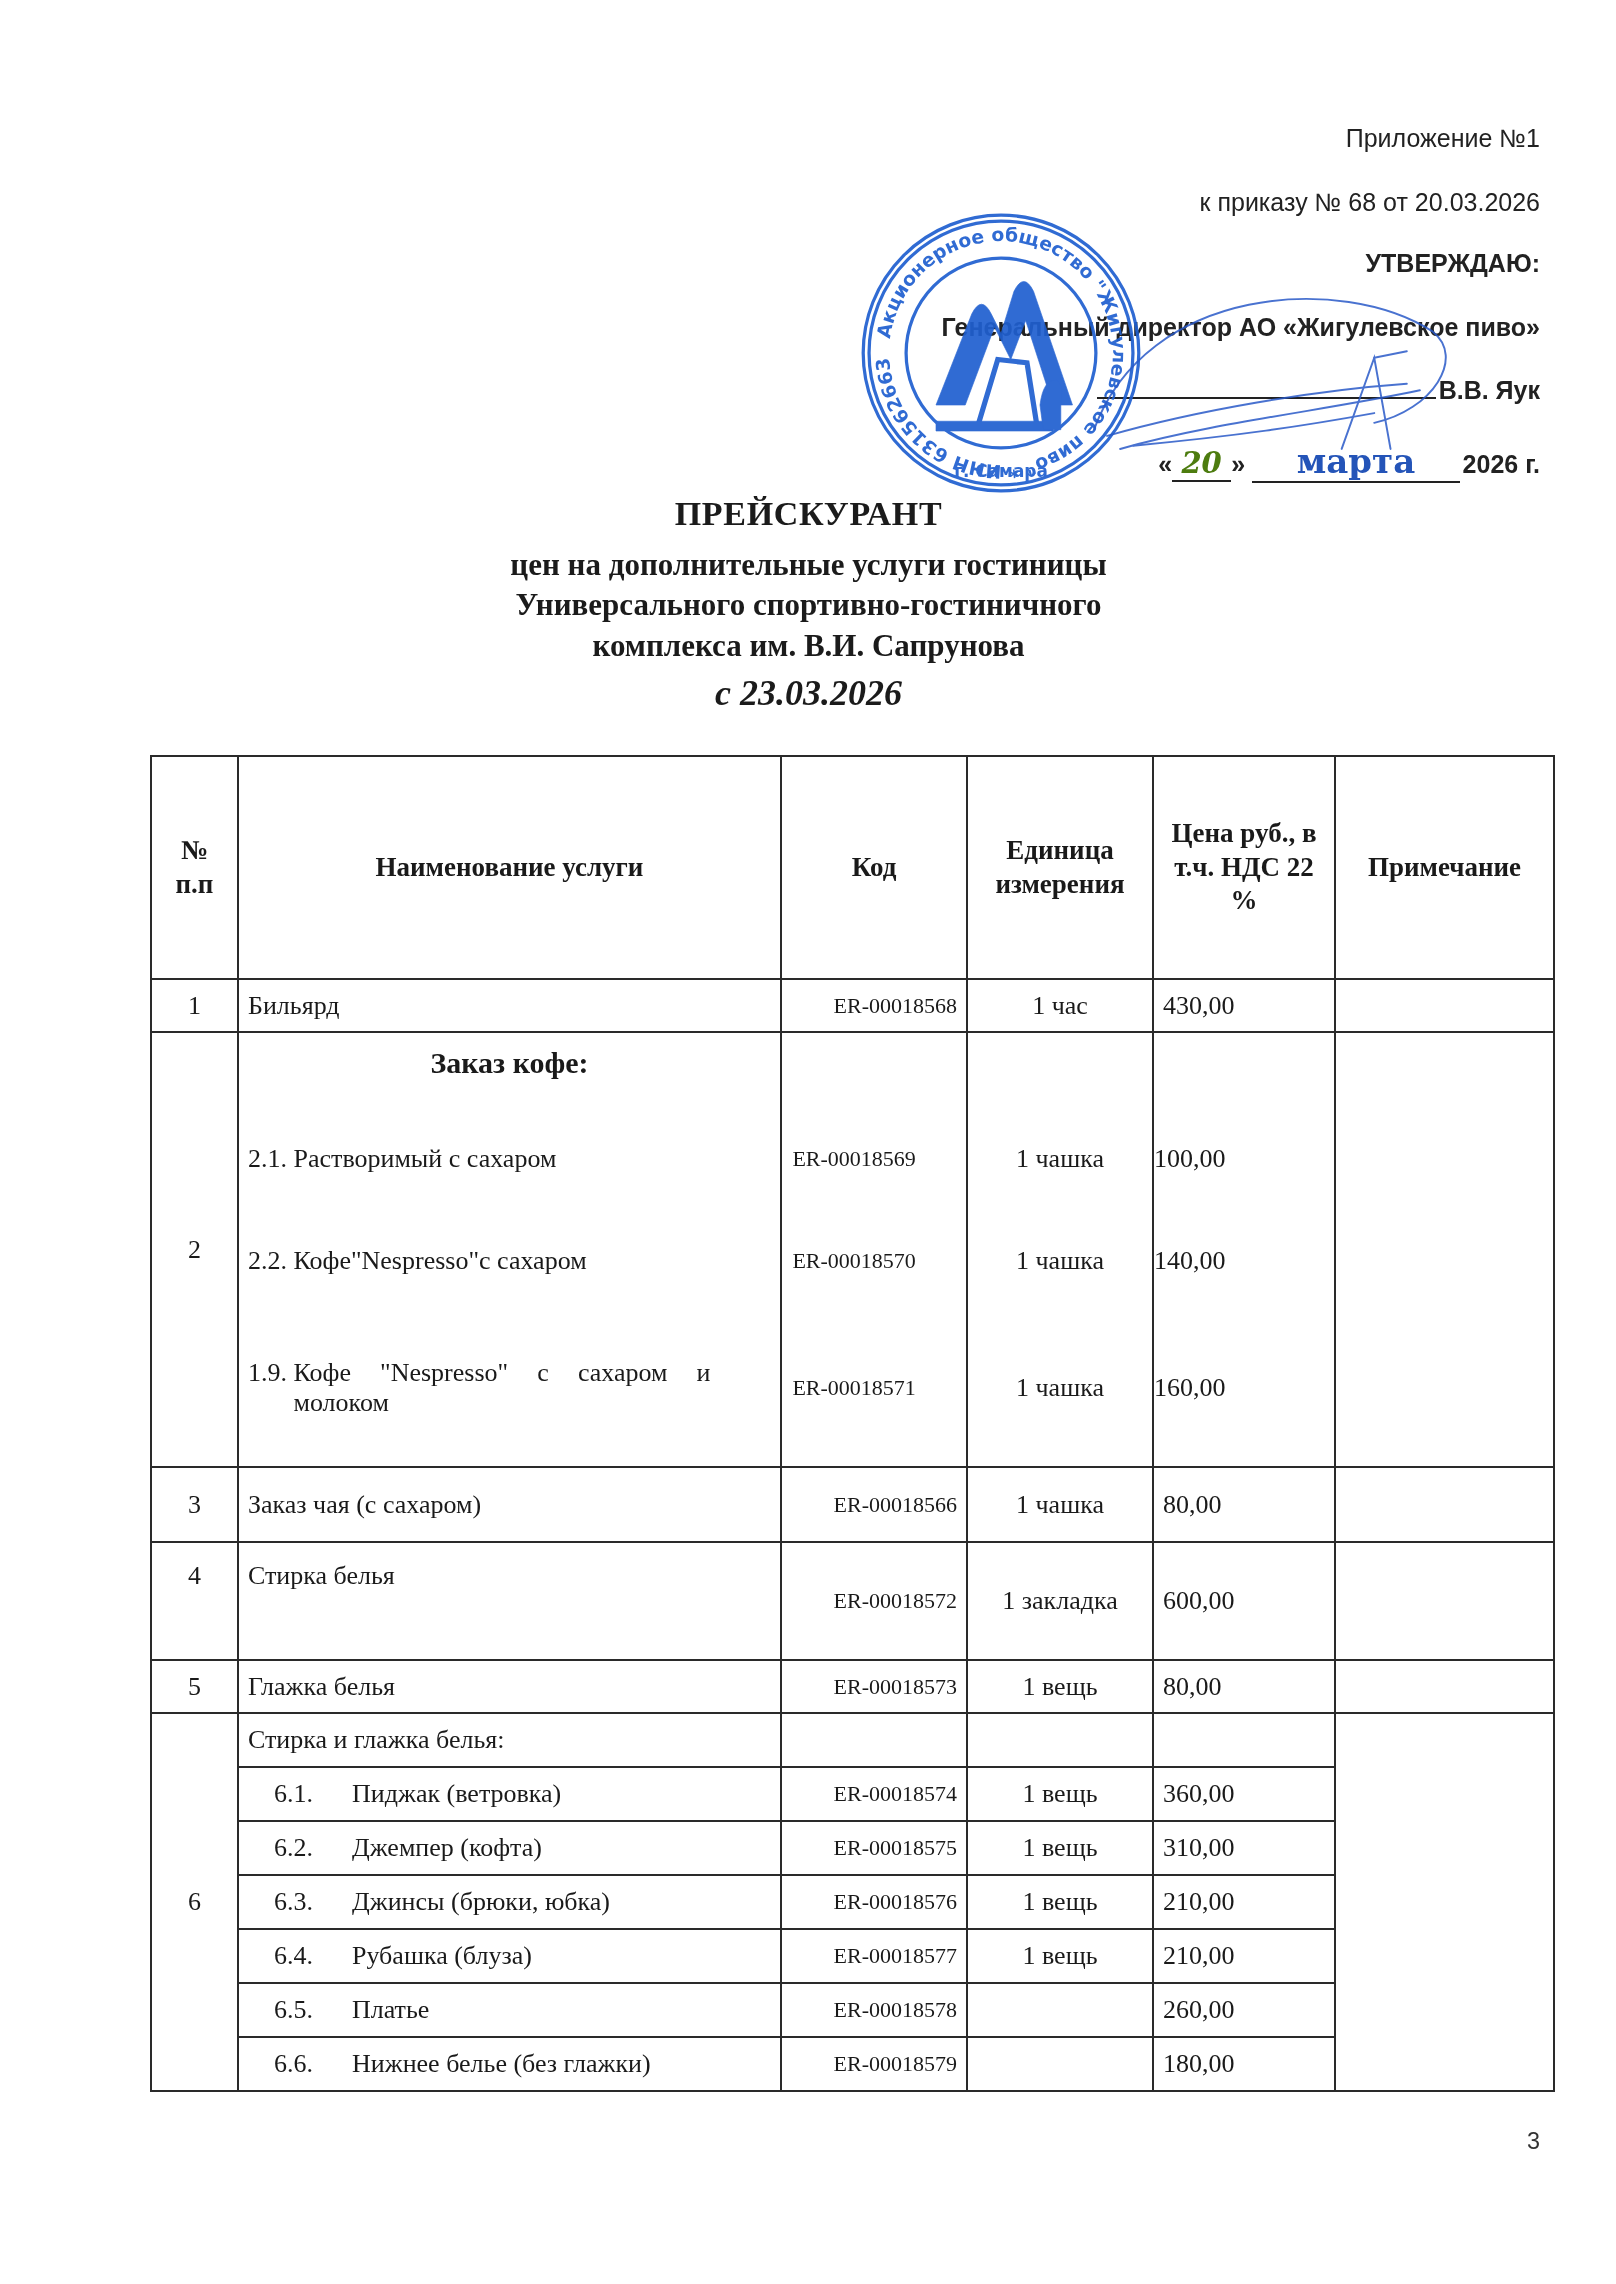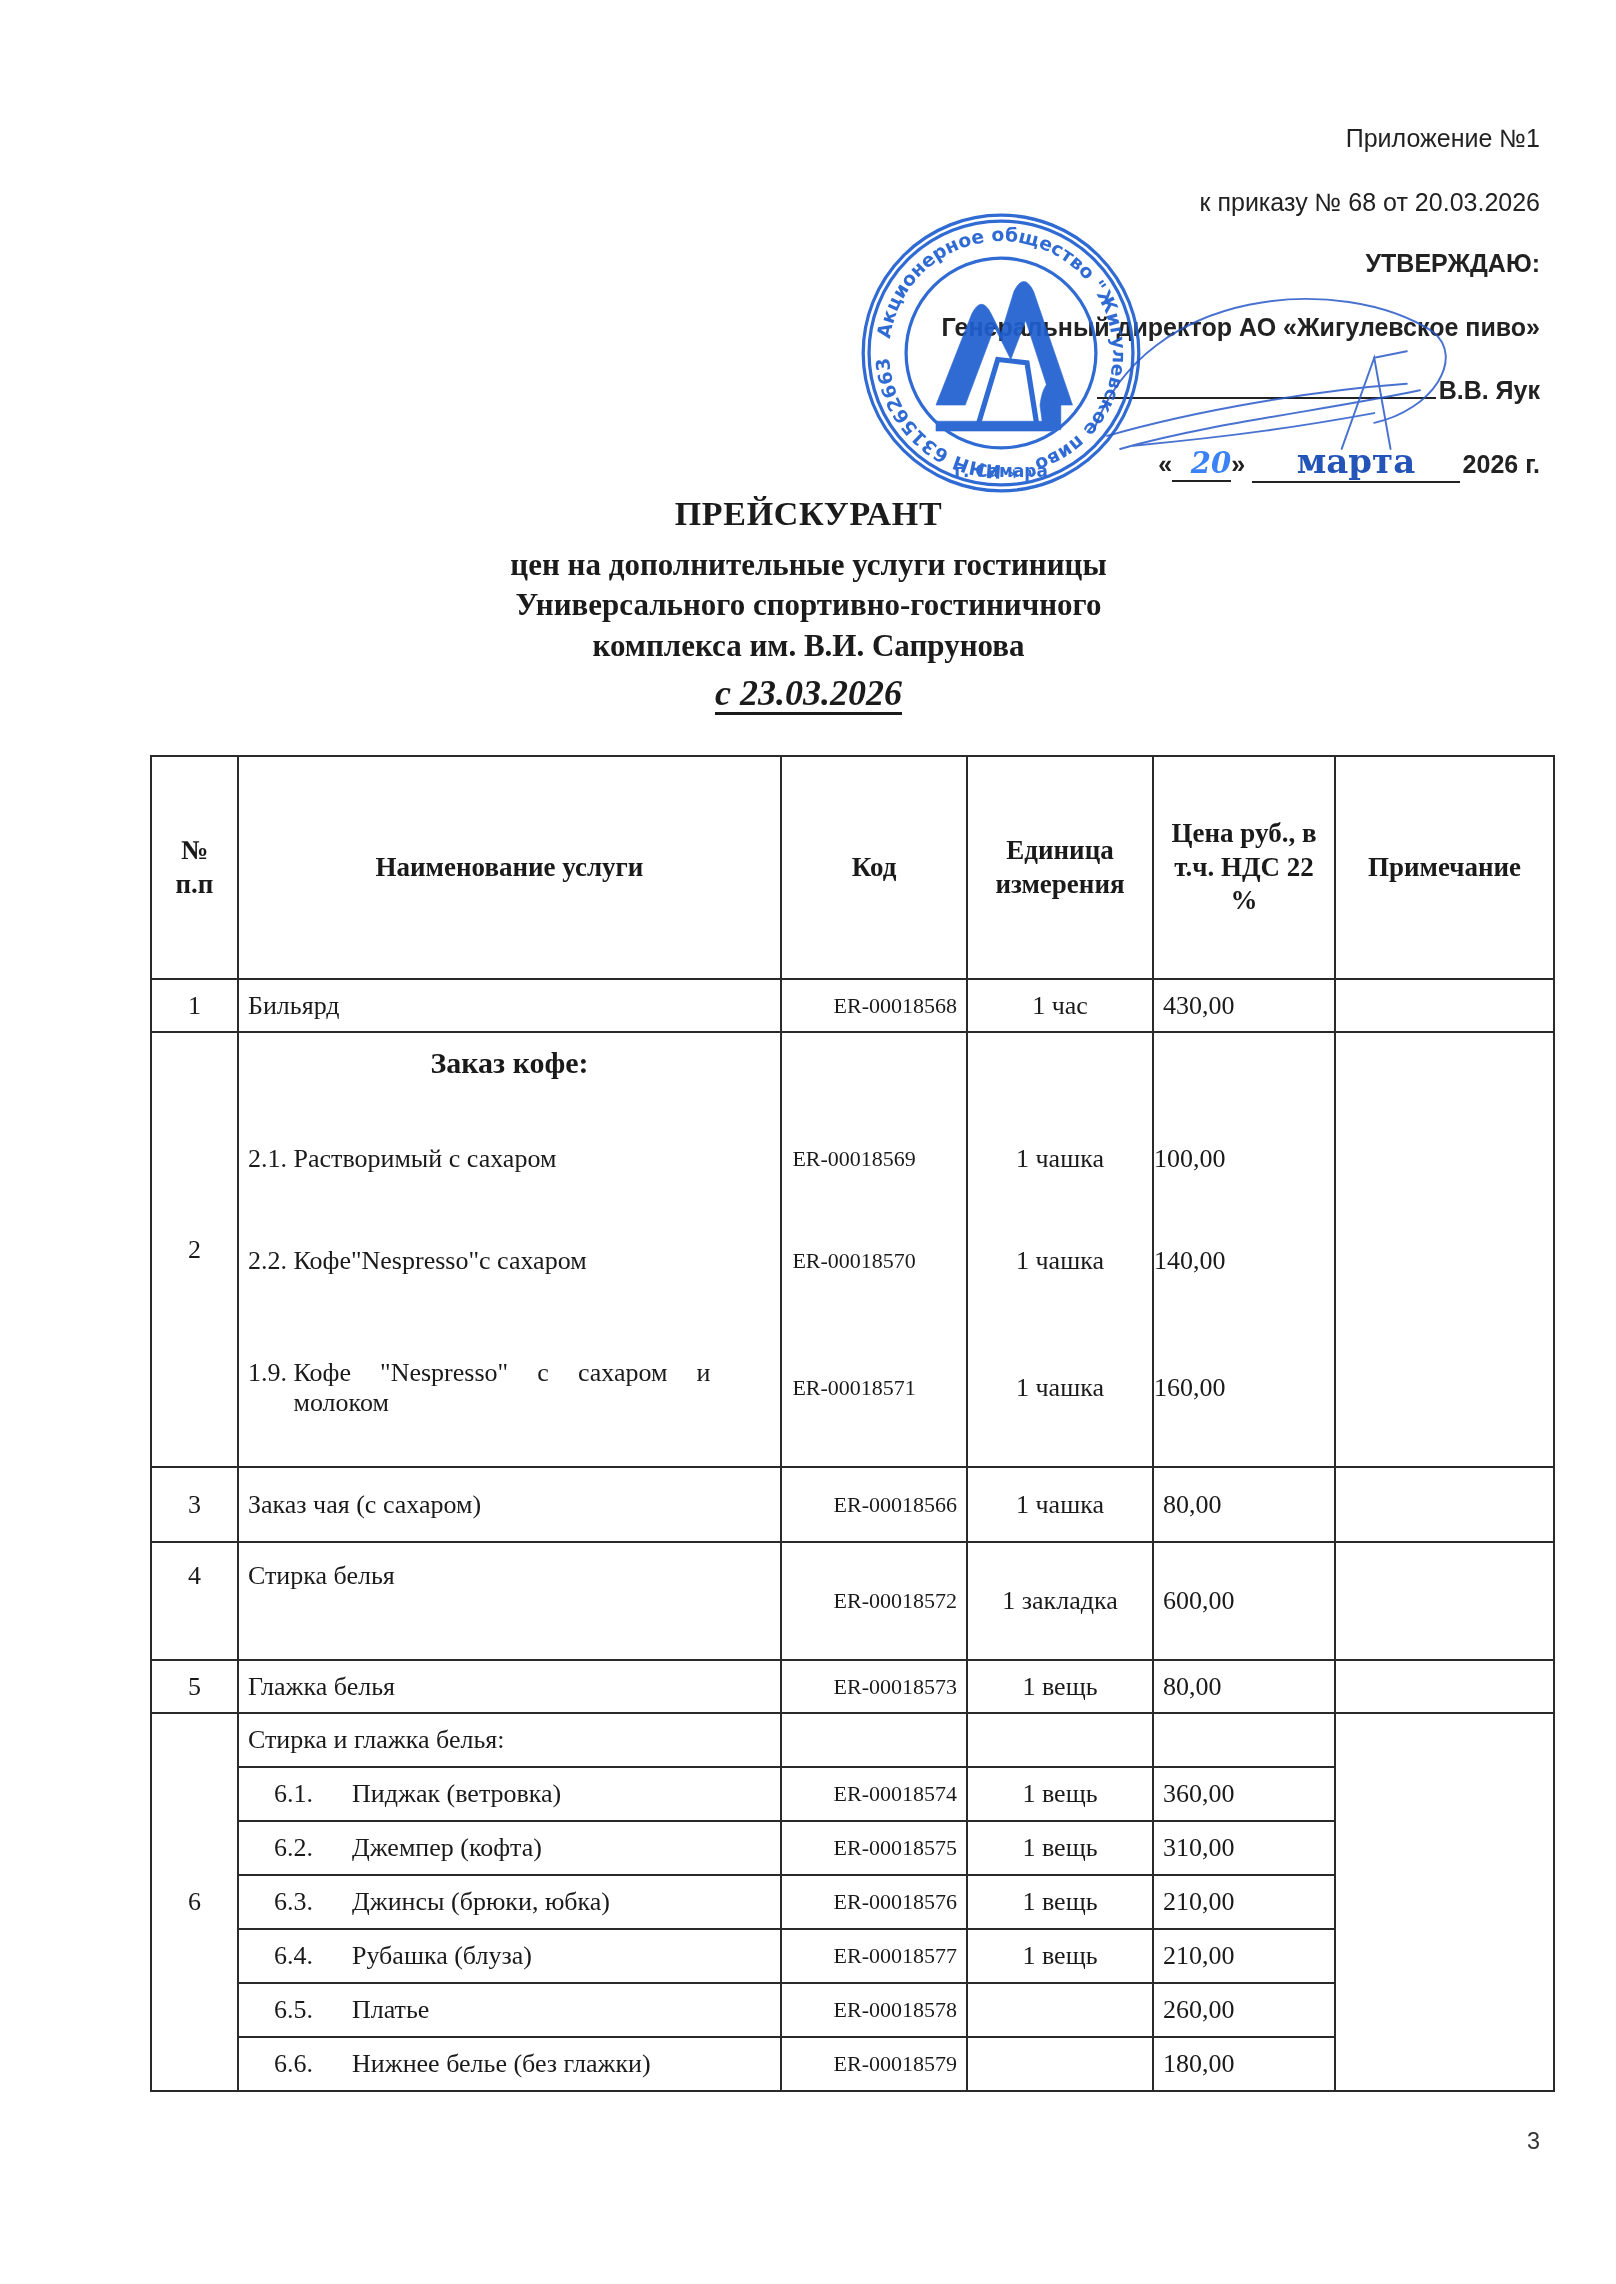--- a/index.html
+++ b/index.html
@@ -10,39 +10,39 @@
   .hdr { position: absolute; right: 77px; text-align: right;
          font-family: "Liberation Sans", sans-serif; font-size: 25px; color: #222; white-space: nowrap; }
   #appendix { top: 124px; }
   #order-ref { top: 188px; }
   #approve { top: 249px; font-weight: bold; }
   #director { top: 313px; font-weight: bold; }
   #signer { top: 376px; font-weight: bold; }
   #sign-date { top: 441px; font-weight: bold; }
   .sig-line { display: inline-block; border-bottom: 2px solid #222; vertical-align: baseline; }
   #signer .sig-line { width: 339px; margin-right: 2.6px; }
-  #sign-date .day-line { width: 59px; display:inline-block; border-bottom:2px solid #222; text-align:right;
-          font-family: "DejaVu Serif", serif; font-style: italic; color:#3b82f6; font-size:29px; }
+  #sign-date .day-line { width: 59px; display:inline-block; border-bottom:2px solid #222; text-align:center;
+          font-family: "DejaVu Serif", serif; font-style: italic; color:#4d7c0f; font-size:29px; }
   #sign-date .month-line { width: 208px; display:inline-block; border-bottom:2px solid #222; text-align:center;
           font-family: "DejaVu Serif", serif; color:#2454b8; font-size:34px; margin-right:2.6px; }
 
   
   #stamp { position: absolute; left: 858px; top: 210px; width: 286px; height: 286px; opacity: 0.92; }
   
   #signature { position: absolute; left: 1068px; top: 260px; width: 404px; height: 215px; opacity: 0.85; }
 
   
   .title-block { position: absolute; left: 0; width: 1617px; text-align: center; font-weight: bold;
                  font-family: "Liberation Serif", serif; color: #1b1b1b; }
   #title-main { top: 495px; font-size: 34px; letter-spacing: 0.7px; }
   #title-l1 { top: 547px; font-size: 31px; }
   #title-l2 { top: 587px; font-size: 31px; }
   #title-l3 { top: 628px; font-size: 31px; }
   #title-date { top: 672px; font-size: 36px; font-style: italic; }
-  #title-date span { text-decoration: underline; text-decoration-thickness: 2.6px; text-underline-offset: 6.5px; }
+  #title-date span { text-decoration-thickness: 2.6px; text-underline-offset: 6.5px; }
 
   
   #price-table { position: absolute; left: 150px; top: 755px; width: 1402px; border-collapse: collapse;
                  table-layout: fixed; font-family: "Liberation Serif", serif; font-size: 26px; color: #1a1a1a; }
   #price-table td, #price-table th { border: 2px solid #2a2a2a; padding: 0 9px; vertical-align: middle; }
   #price-table th { font-weight: bold; font-size: 27px; text-align: center; height: 221px; line-height: 1.25; }
   .c-no { text-align: center; }
   .c-code { font-size: 22px; text-align: right; padding-left: 10.4px !important; }
   .c-unit { text-align: center; }
   .c-price { text-align: left; padding-right: 15.6px !important; }

